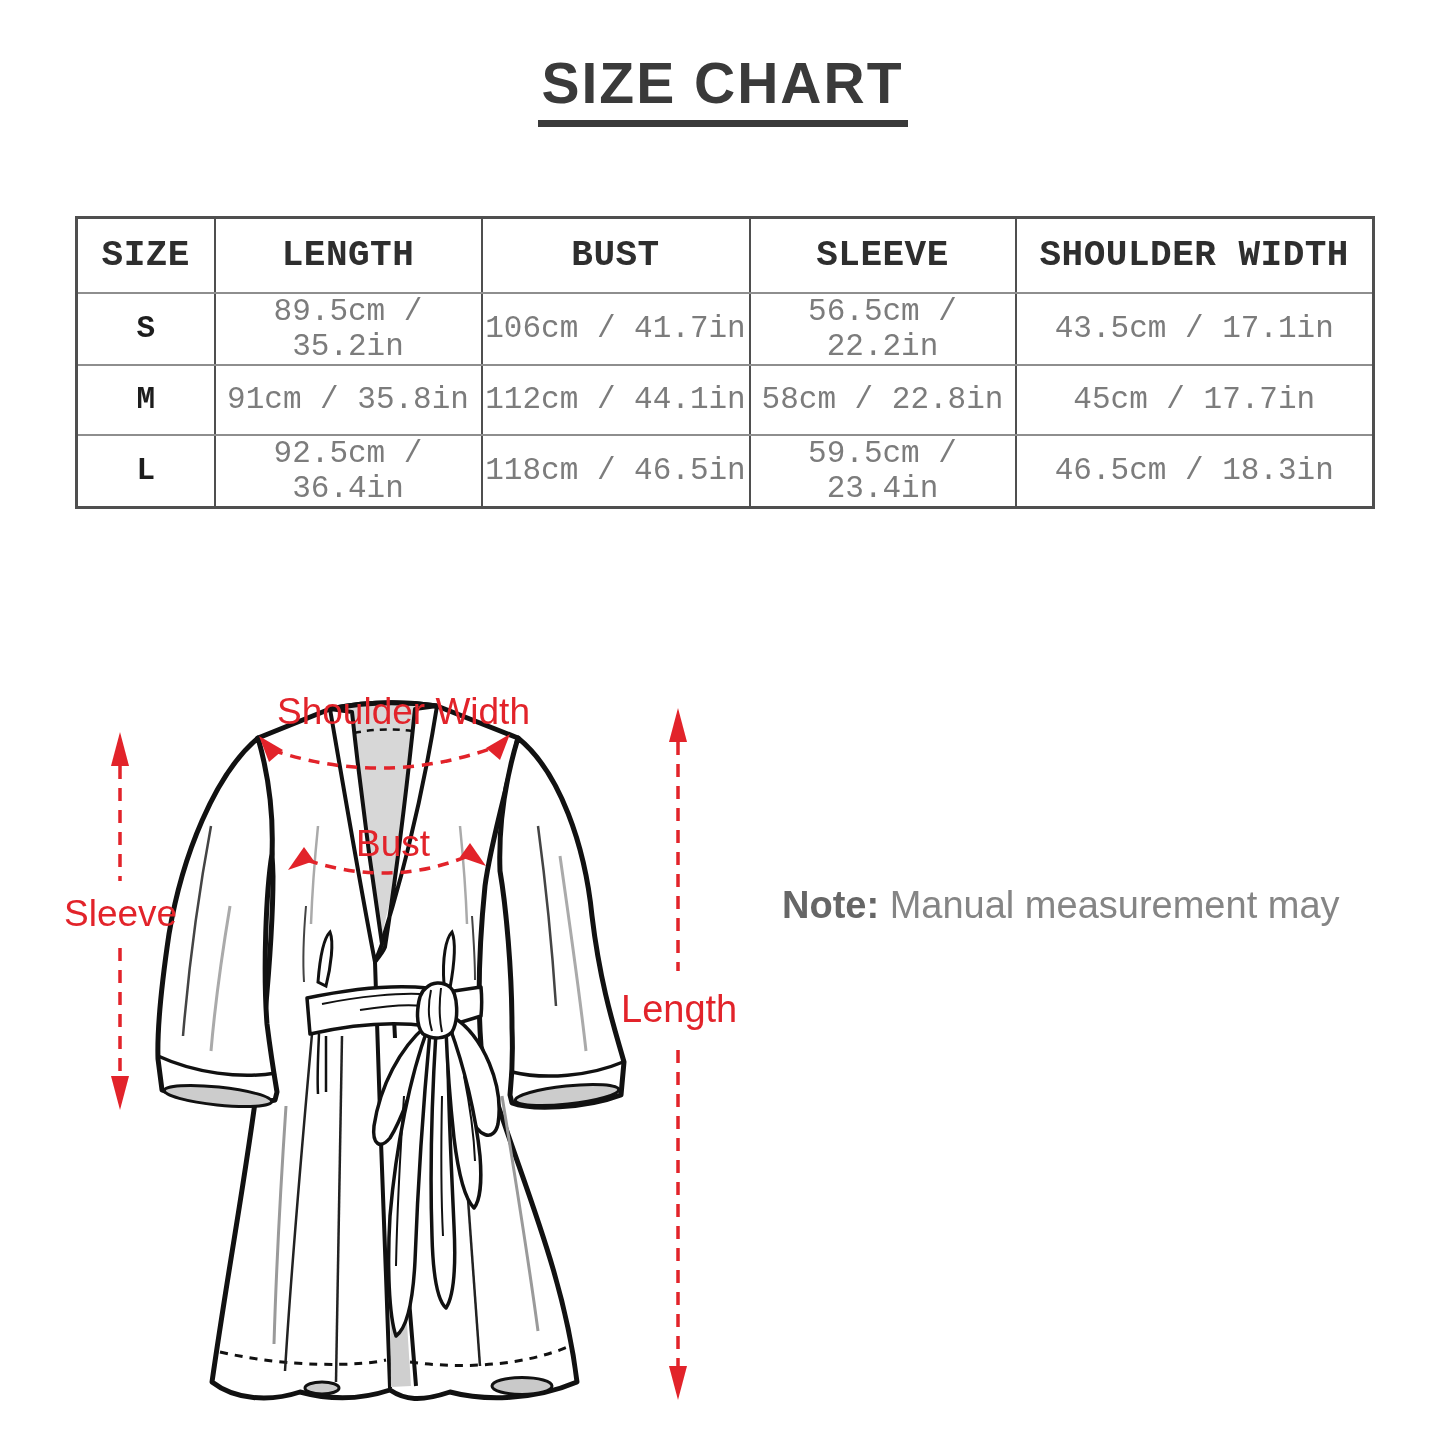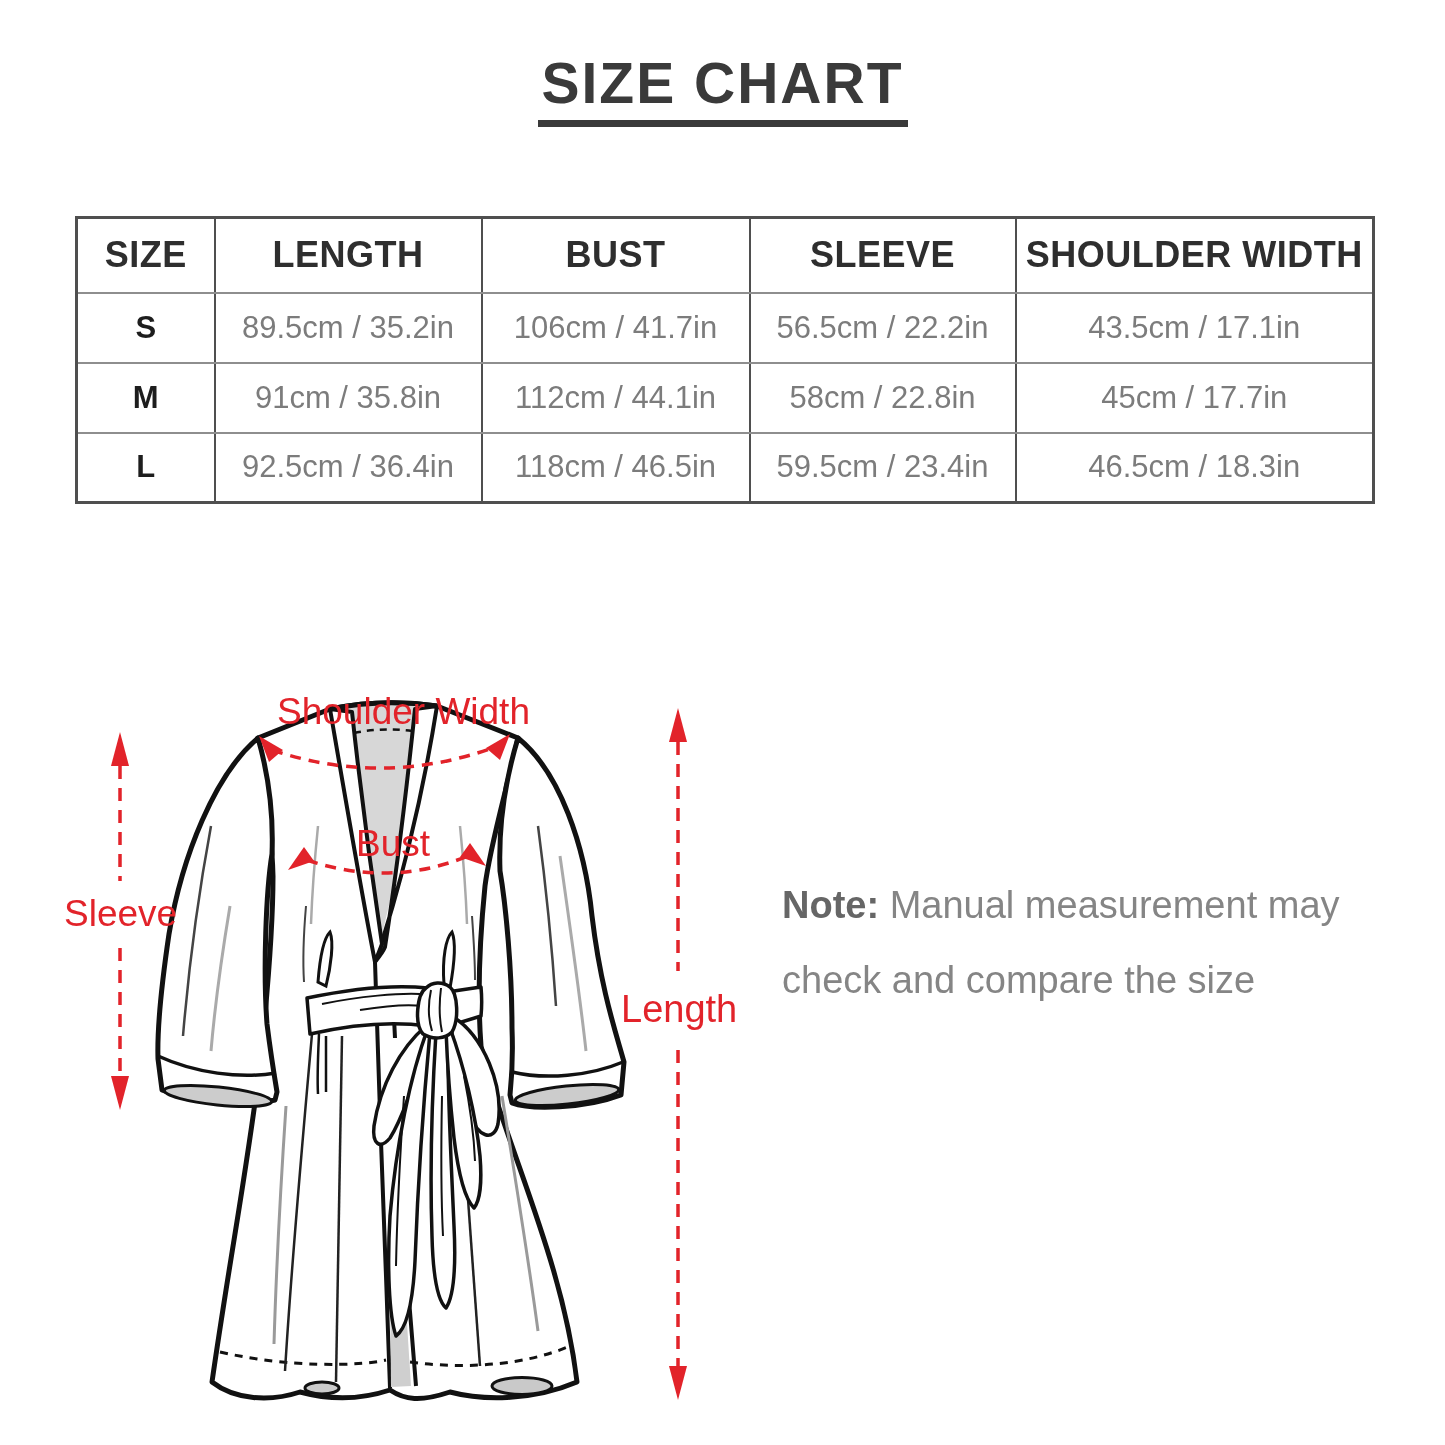--- a/index.html
+++ b/index.html
@@ -14,20 +14,21 @@
   .title {
     display:inline-block; font-size:57px; font-weight:bold; color:#3a3a3a;
     letter-spacing:2px; line-height:62px; padding:0 4px 6px 4px;
     border-bottom:7px solid #3a3a3a;
   }
   
   .size-table {
     position:absolute; left:75px; top:210px; width:1297px;
     border-collapse:collapse; table-layout:fixed; background:#eab308;
     border:3px solid #4f4f4f;
+    font-family:Liberation Mono, monospace;
   }
   .size-table th, .size-table td {
     border-top:2px solid #8e8e8e; border-bottom:2px solid #8e8e8e;
     border-left:2px solid #4f4f4f; border-right:2px solid #4f4f4f;
     text-align:center; vertical-align:middle; background:#ffffff;
   }
   .size-table thead th {
     height:75px; font-size:36px; font-weight:bold; color:#2e2e2e; letter-spacing:0.5px;
   }
   .size-table tbody td { height:70px; font-size:31px; color:#7c7c7c; }
@@ -200,16 +201,15 @@
     </g>
   </svg>
 
   <div class="measure-label label-shoulder">Shoulder Width</div>
   <div class="measure-label label-bust">Bust</div>
   <div class="measure-label label-sleeve">Sleeve</div>
   <div class="measure-label label-length">Length</div>
 
   <div class="note">
     <span class="note-line"><span class="note-label">Note:</span> <span>Manual measurement may</span></span>
-    <span class="note-line">check and compare the size</span>
   </div>
 
 </div>
 
 </body></html>

